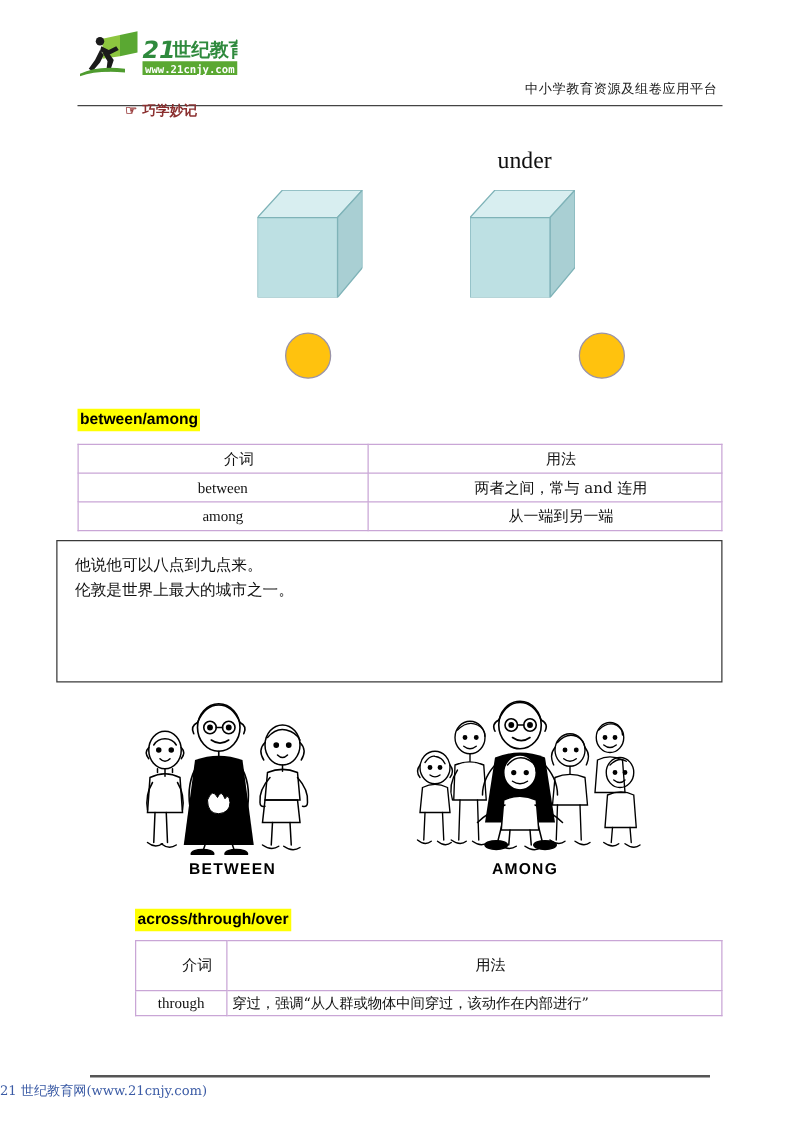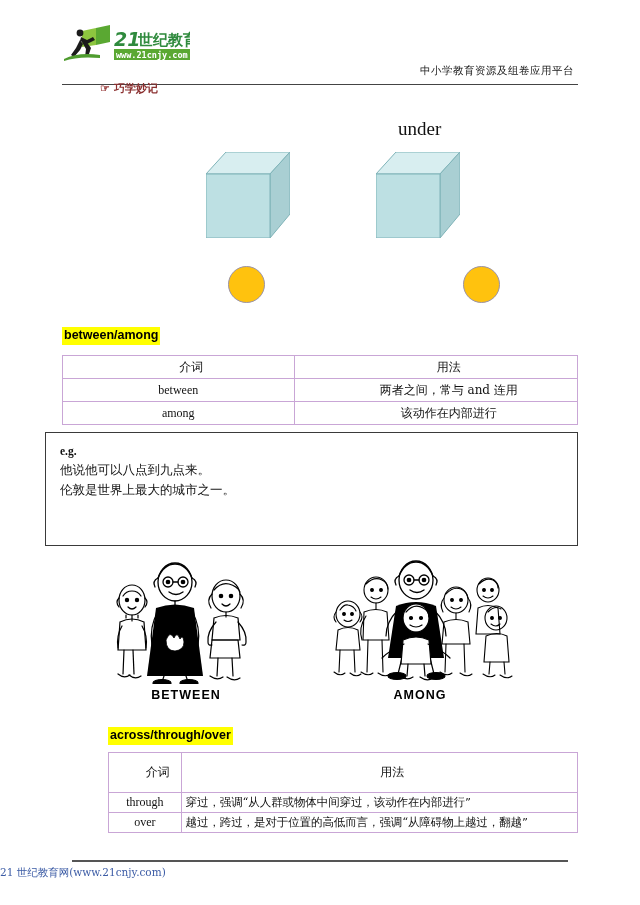--- a/index.html
+++ b/index.html
@@ -249,27 +249,26 @@
       <tr>
     <td class="col-a zh">介词</td>
     <td class="col-b zh">用法</td>
   </tr>
   <tr>
     <td class="col-a">between</td>
     <td class="col-b zh">两者之间，常与 and 连用</td>
   </tr>
   <tr>
     <td class="col-a">among</td>
-    <td class="col-b zh">该动作在内部进行</td>
+    <td class="col-b zh">从一端到另一端</td>
   </tr>
 </tbody>
   </table>
 
 <div class="egbox">
-  <div class="line eg">e.g.</div>
 
 
   <div class="line zh">他说他可以八点到九点来。</div>
 
 
   <div class="line zh">伦敦是世界上最大的城市之一。</div>
 </div>
 
 <div class="cartoons">
 
@@ -439,21 +438,17 @@
 <table class="ptable" id="tbl-across">
   <tbody>
       <tr class="head">
     <td class="col-a zh">介词</td>
     <td class="col-b zh">用法</td>
   </tr>
   <tr class="body">
     <td class="col-a">through</td>
     <td class="col-b usage">穿过，强调“从人群或物体中间穿过，该动作在内部进行”</td>
   </tr>
-  <tr class="body">
-    <td class="col-a">over</td>
-    <td class="col-b usage">越过，跨过，是对于位置的高低而言，强调“从障碍物上越过，翻越”</td>
-  </tr>
 </tbody>
   </table>
 
 <div class="footer-rule"></div>
 <div class="footer-text">21 世纪教育网(www.21cnjy.com)</div>
 
 </body></html>

